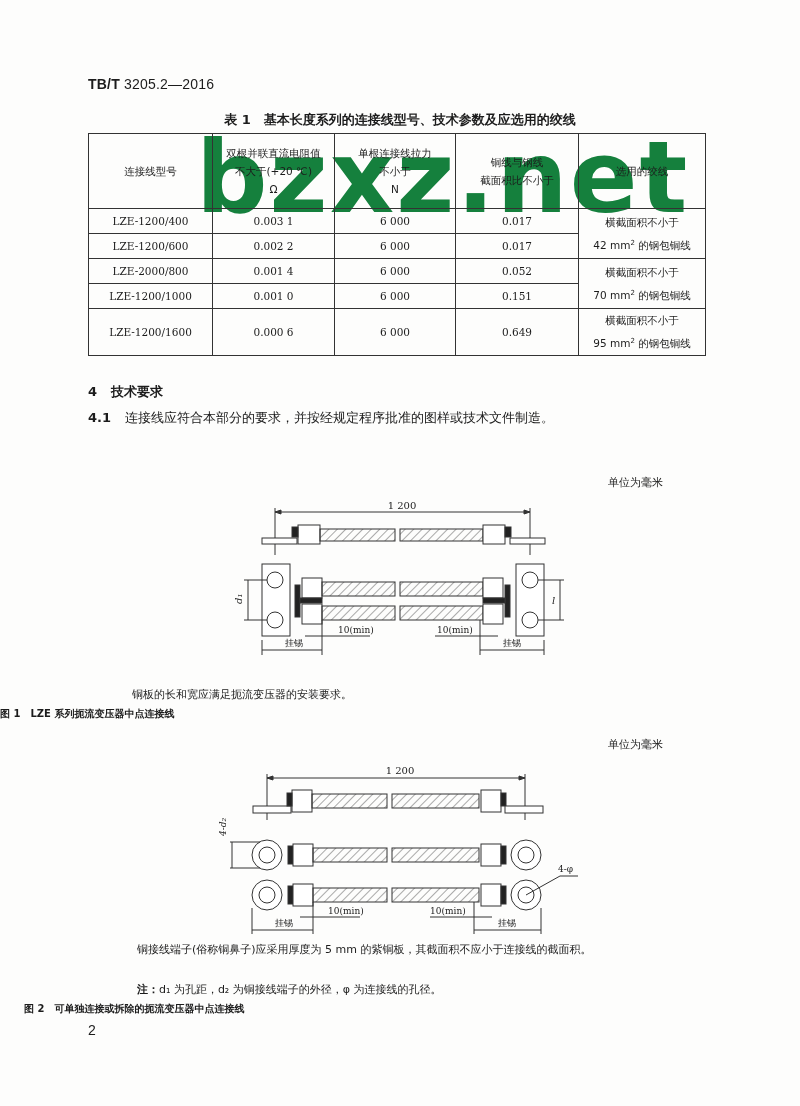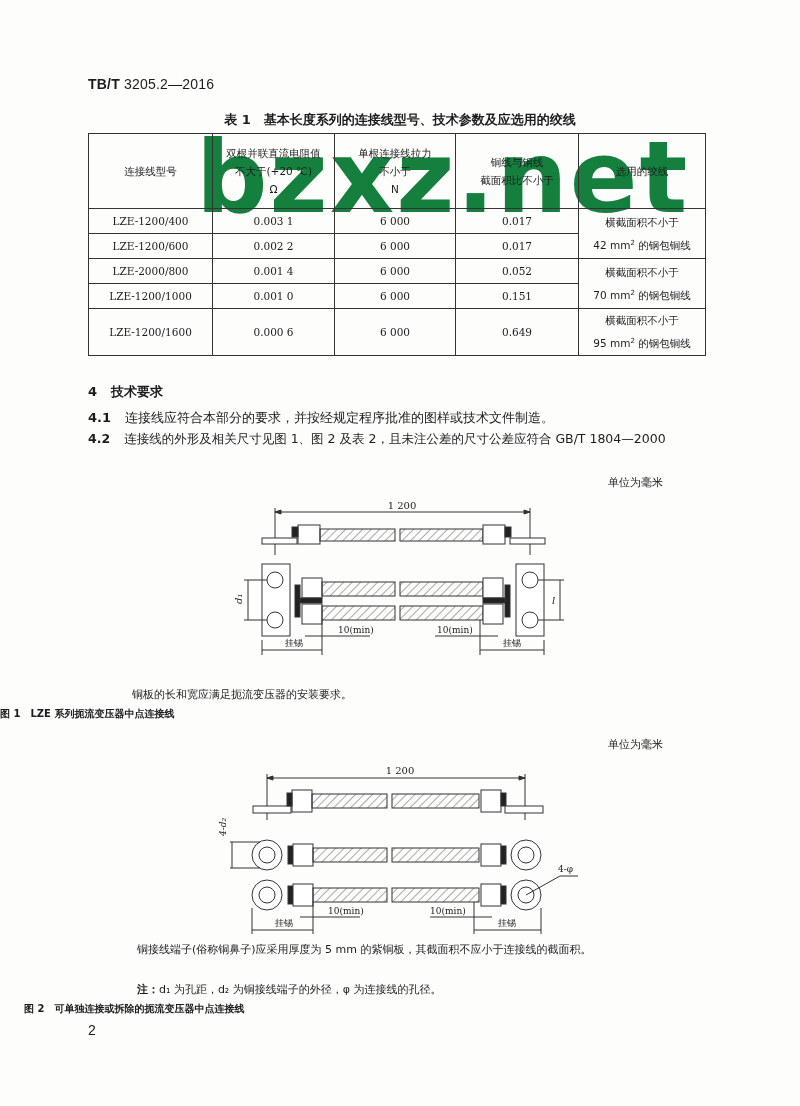--- a/index.html
+++ b/index.html
@@ -117,21 +117,20 @@
 </tbody>
   </table>
 
 <div class="abs sec">
   <span class="n">4</span><span>技术要求</span>
 </div>
 <div class="abs para" style="top:408px;">
   <span class="n">4.1</span><span>连接线应符合本部分的要求，并按经规定程序批准的图样或技术文件制造。</span>
 </div>
 <div class="abs para" style="top:429px; width:640px;">
-  <div style="white-space:nowrap; font-size:12.5px;"><span class="n">4.2</span><span>连接线的外形及相关尺寸见图 1、图 2 及表 2，且未注公差的尺寸公差应符合 GB/T 1804—2000</span></div>
 </div>
 
 <div class="abs unit" style="left:608px; top:475px;">单位为毫米</div>
 
 <svg class="abs" style="left:230px; top:500px;" width="340" height="170" viewBox="0 0 340 170">
   <defs>
     <pattern id="hatch" width="6" height="6" patternUnits="userSpaceOnUse" patternTransform="rotate(45)">
       <line x1="0" y1="0" x2="0" y2="6" stroke="#555" stroke-width="1"></line>
     </pattern>
   </defs>

